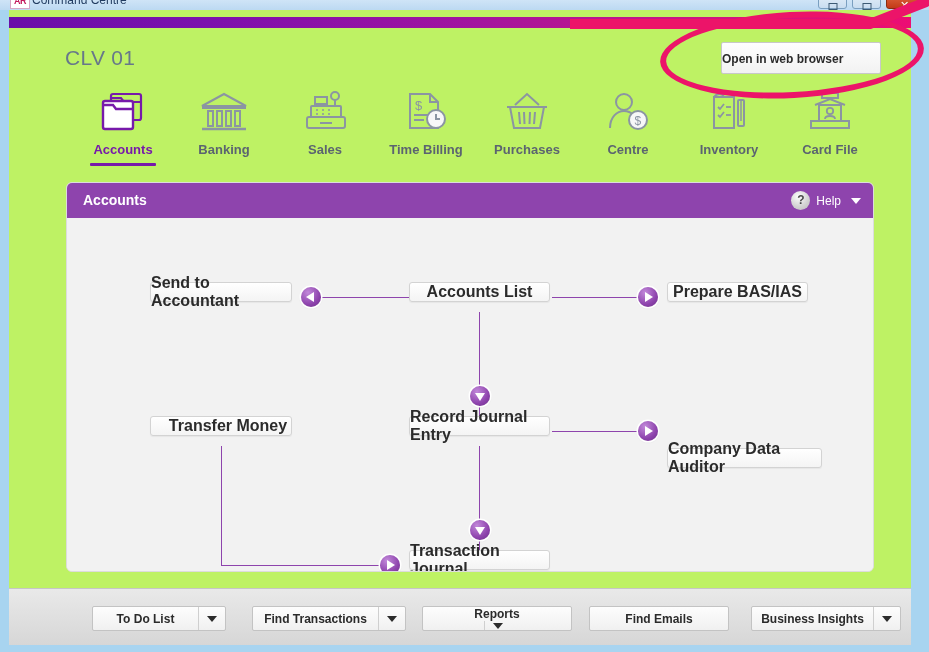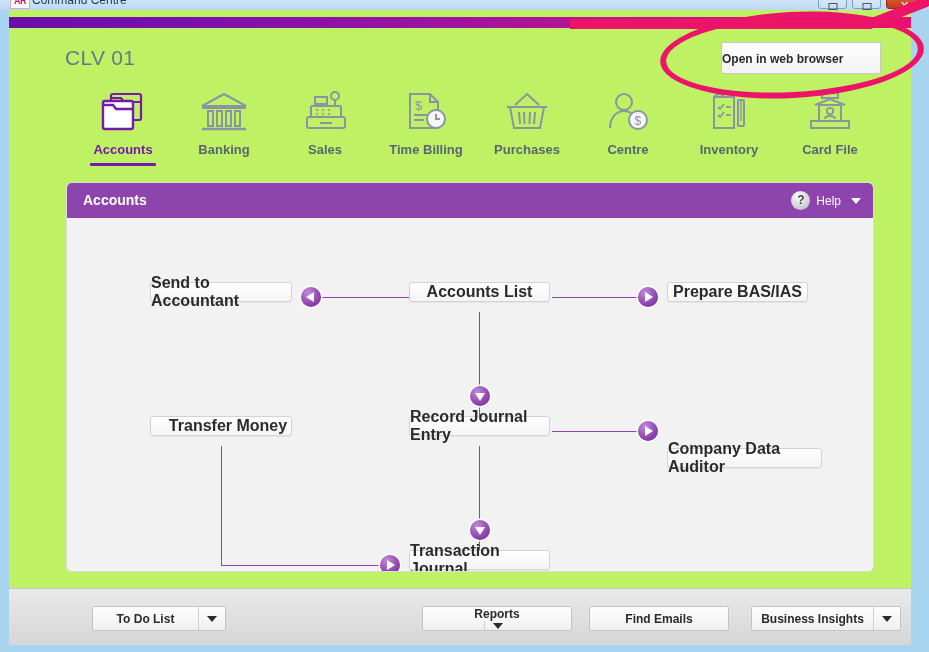--- a/index.html
+++ b/index.html
@@ -524,20 +524,26 @@
 
     <div id="bottom-toolbar">
 
       <div class="toolbar-btn" style="left:58px; width:134px;">
         <div class="toolbar-btn-label">To Do List</div>
         <div class="toolbar-split">
           <div class="toolbar-caret"></div>
         </div>
       </div>
 
+      <div class="toolbar-btn" style="left:218px; width:154px;">
+        <div class="toolbar-btn-label">Find Transactions</div>
+        <div class="toolbar-split">
+          <div class="toolbar-caret"></div>
+        </div>
+      </div>
 
       <div class="toolbar-btn" style="left:388px; width:150px;flex-direction:column;">
         <div class="toolbar-btn-label">Reports</div>
         <div class="toolbar-split">
           <div class="toolbar-caret"></div>
         </div>
       </div>
 
       <div class="toolbar-btn" style="left:555px; width:140px;">
         <div class="toolbar-btn-label">Find Emails</div>

